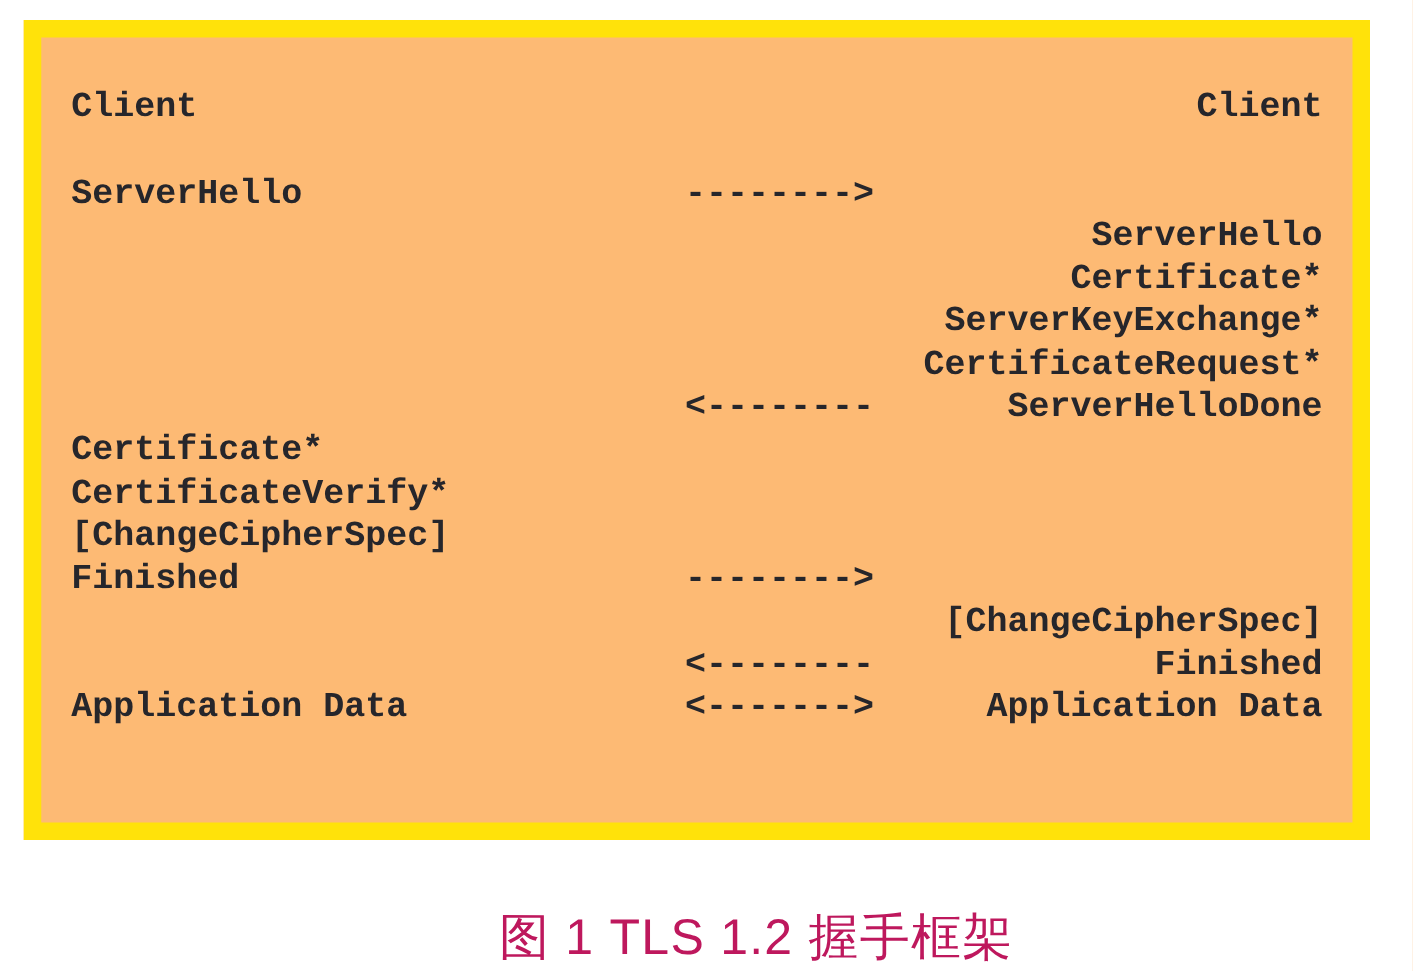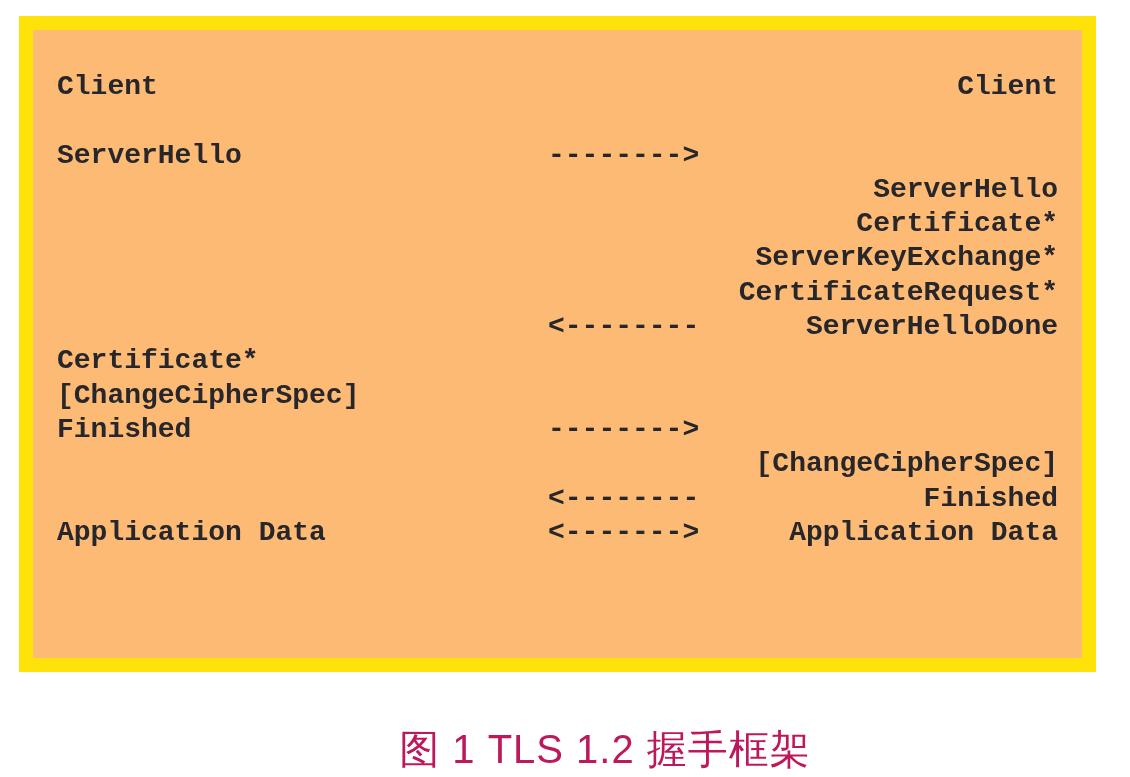--- a/index.html
+++ b/index.html
@@ -98,20 +98,23 @@
       <div class="row">
         <span class="cell ar">&lt;--------</span>
         <span class="cell sv">ServerHelloDone</span>
       </div>
 
       <div class="row">
         <span class="cell cl">Certificate*</span>
       </div>
 
 
+      <div class="row">
+        <span class="cell cl">CertificateVerify*</span>
+      </div>
 
       <div class="row">
         <span class="cell cl">[ChangeCipherSpec]</span>
       </div>
 
       <div class="row">
         <span class="cell cl">Finished</span>
         <span class="cell ar">--------&gt;</span>
       </div>
 

